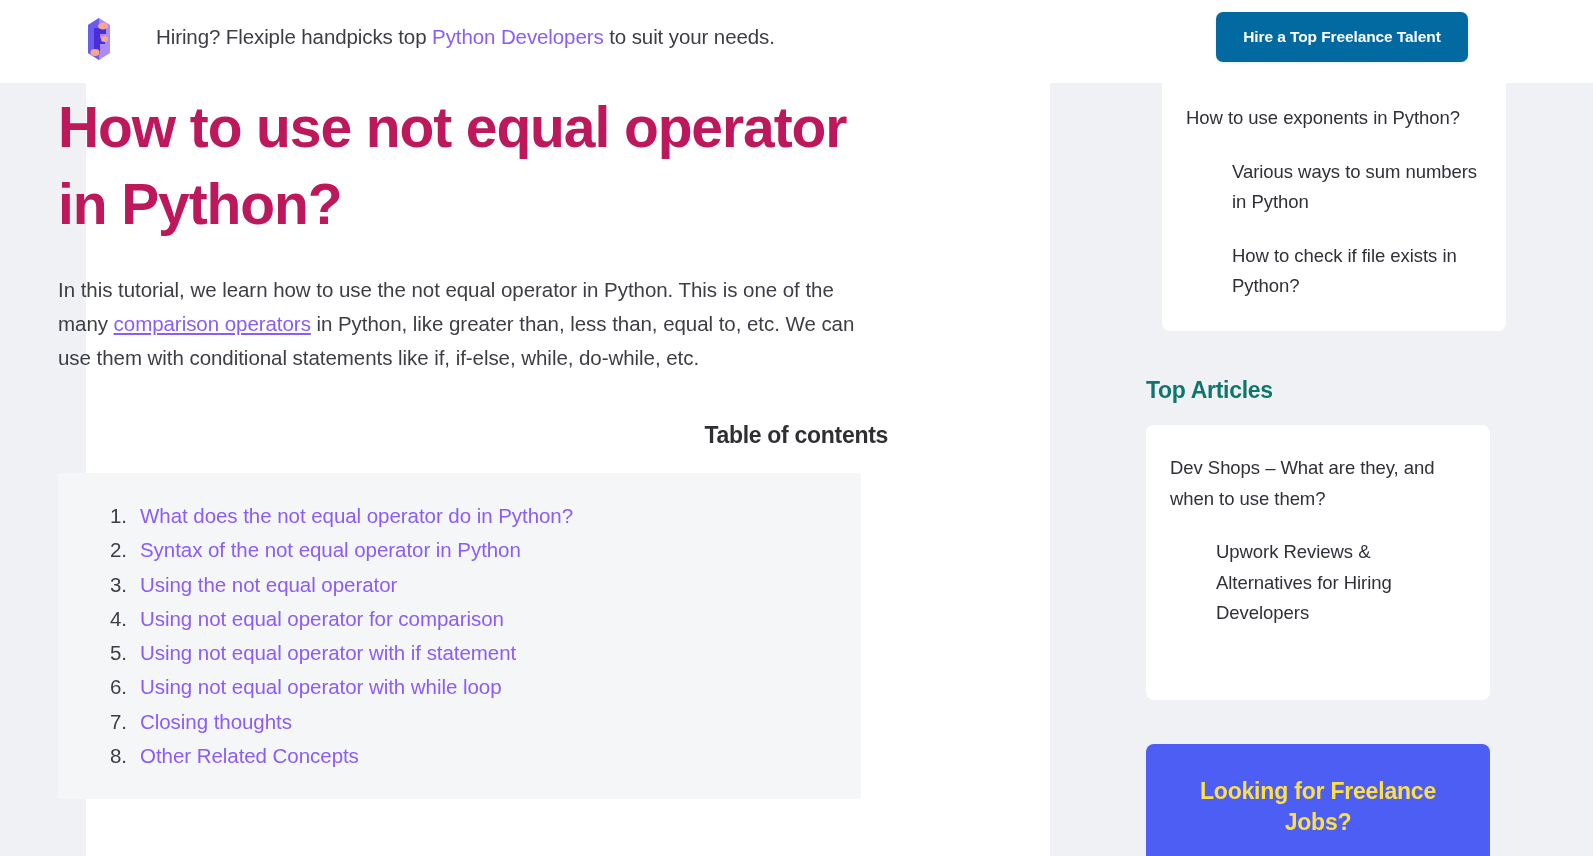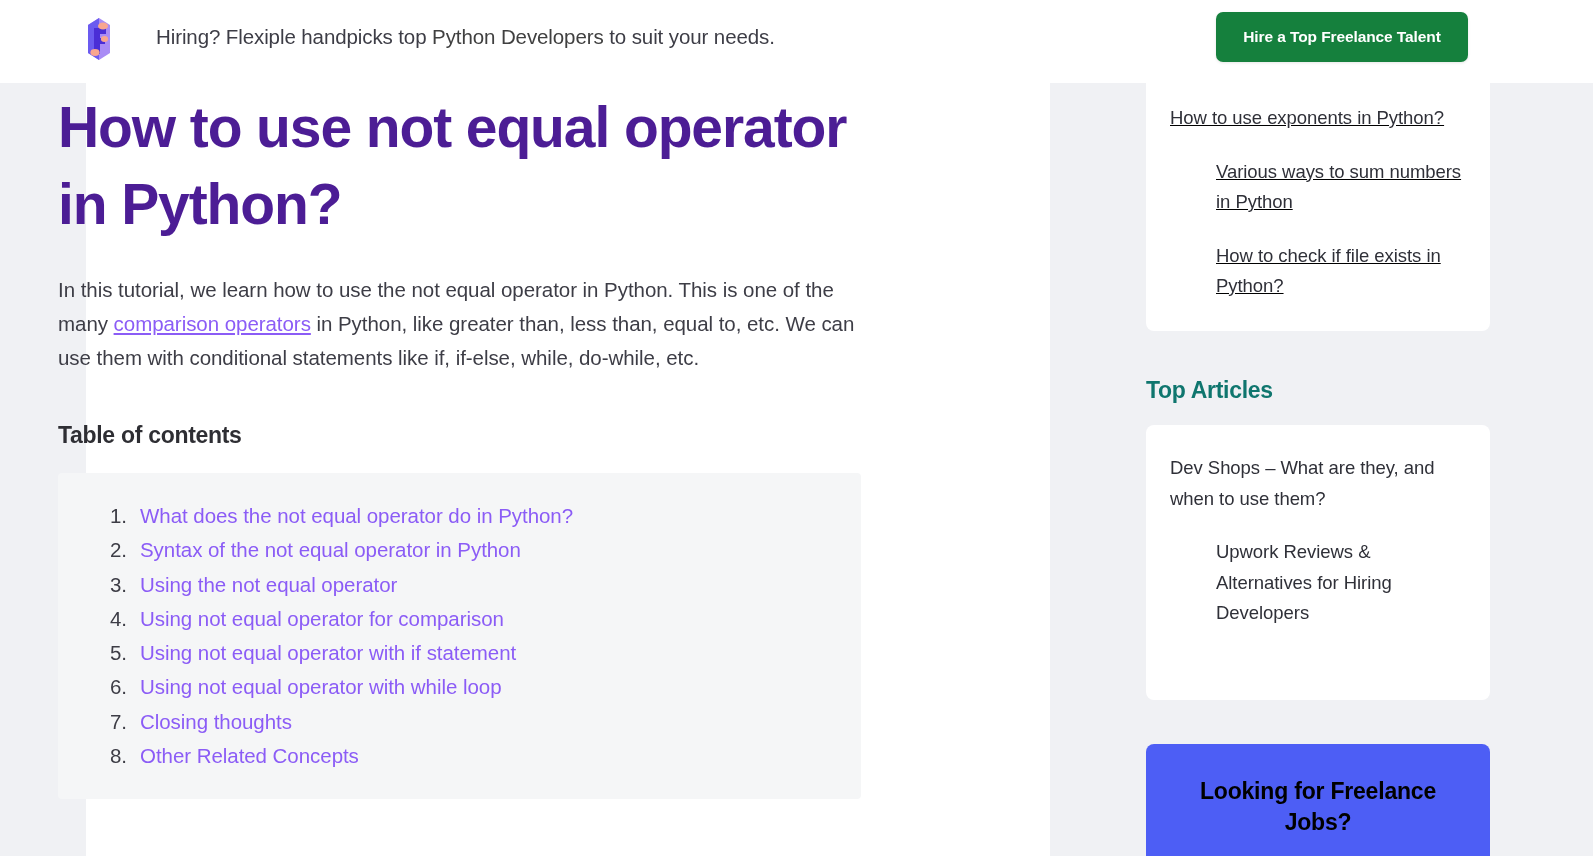--- a/index.html
+++ b/index.html
@@ -54,34 +54,34 @@
   .header-tagline {
     position: absolute;
     left: 156px;
     top: 25px;
     font-size: 20.5px;
     color: #3d3d46;
     letter-spacing: -0.1px;
     white-space: nowrap;
   }
   .header-tagline .hl {
-    color: #404040;
+    color: #8b5cf6;
     text-decoration: none;
     cursor: pointer;
   }
 
   .hire-button {
     position: absolute;
     left: 1216px;
     top: 12px;
     width: 252px;
     height: 50px;
     border: none;
     border-radius: 7px;
-    background: #15803d;
+    background: #0369a1;
     color: #ffffff;
     font-family: "Liberation Sans", sans-serif;
     font-size: 15.5px;
     font-weight: bold;
     letter-spacing: -0.1px;
     cursor: pointer;
     box-shadow: 0 1px 3px rgba(0,0,0,0.10);
   }
 
   
@@ -91,21 +91,21 @@
     top: 83px;
     width: 830px;
   }
 
   .article-title {
     margin: 0;
     padding-top: 6px;
     font-size: 57px;
     line-height: 77px;
     font-weight: bold;
-    color: #4c1d95;
+    color: #be185d;
     letter-spacing: -1.1px;
     max-width: 810px;
   }
 
   .intro-paragraph {
     margin: 0;
     padding-top: 30px;
     font-size: 20.5px;
     line-height: 34px;
     color: #3d3d46;
@@ -119,20 +119,21 @@
     cursor: pointer;
   }
 
   .toc-heading {
     margin: 0;
     padding-top: 47px;
     font-size: 23px;
     font-weight: bold;
     color: #2e2e33;
     letter-spacing: -0.3px;
+    text-align: right;
   }
 
   .toc-box {
     margin-top: 24px;
     width: 803px;
     background: #f5f6f7;
     border-radius: 4px;
     padding: 26px 0 26px 0;
     box-sizing: border-box;
   }
@@ -170,26 +171,25 @@
   }
 
   .side-card {
     background: #ffffff;
     border-radius: 8px;
     box-sizing: border-box;
   }
 
   .card-related {
     position: absolute;
-    left: 0;
+    left: 16px;
     top: 75px;
     width: 344px;
     height: 256px;
     padding: 28px 26px 0 24px;
-    text-decoration: underline;
   }
 
   .side-link {
     display: block;
     font-size: 18.5px;
     line-height: 30.5px;
     color: #2f3038;
     text-decoration: none;
     letter-spacing: -0.05px;
     cursor: pointer;
@@ -230,21 +230,21 @@
     padding: 32px 34px 0 34px;
     box-sizing: border-box;
     cursor: pointer;
   }
   .cta-title {
     margin: 0;
     text-align: center;
     font-size: 23px;
     line-height: 31px;
     font-weight: bold;
-    color: #000000;
+    color: #fde047;
     letter-spacing: -0.2px;
   }
 </style>
 </head>
 <body>
 
 <div class="page">
 
   <div class="content-column"></div>
 

